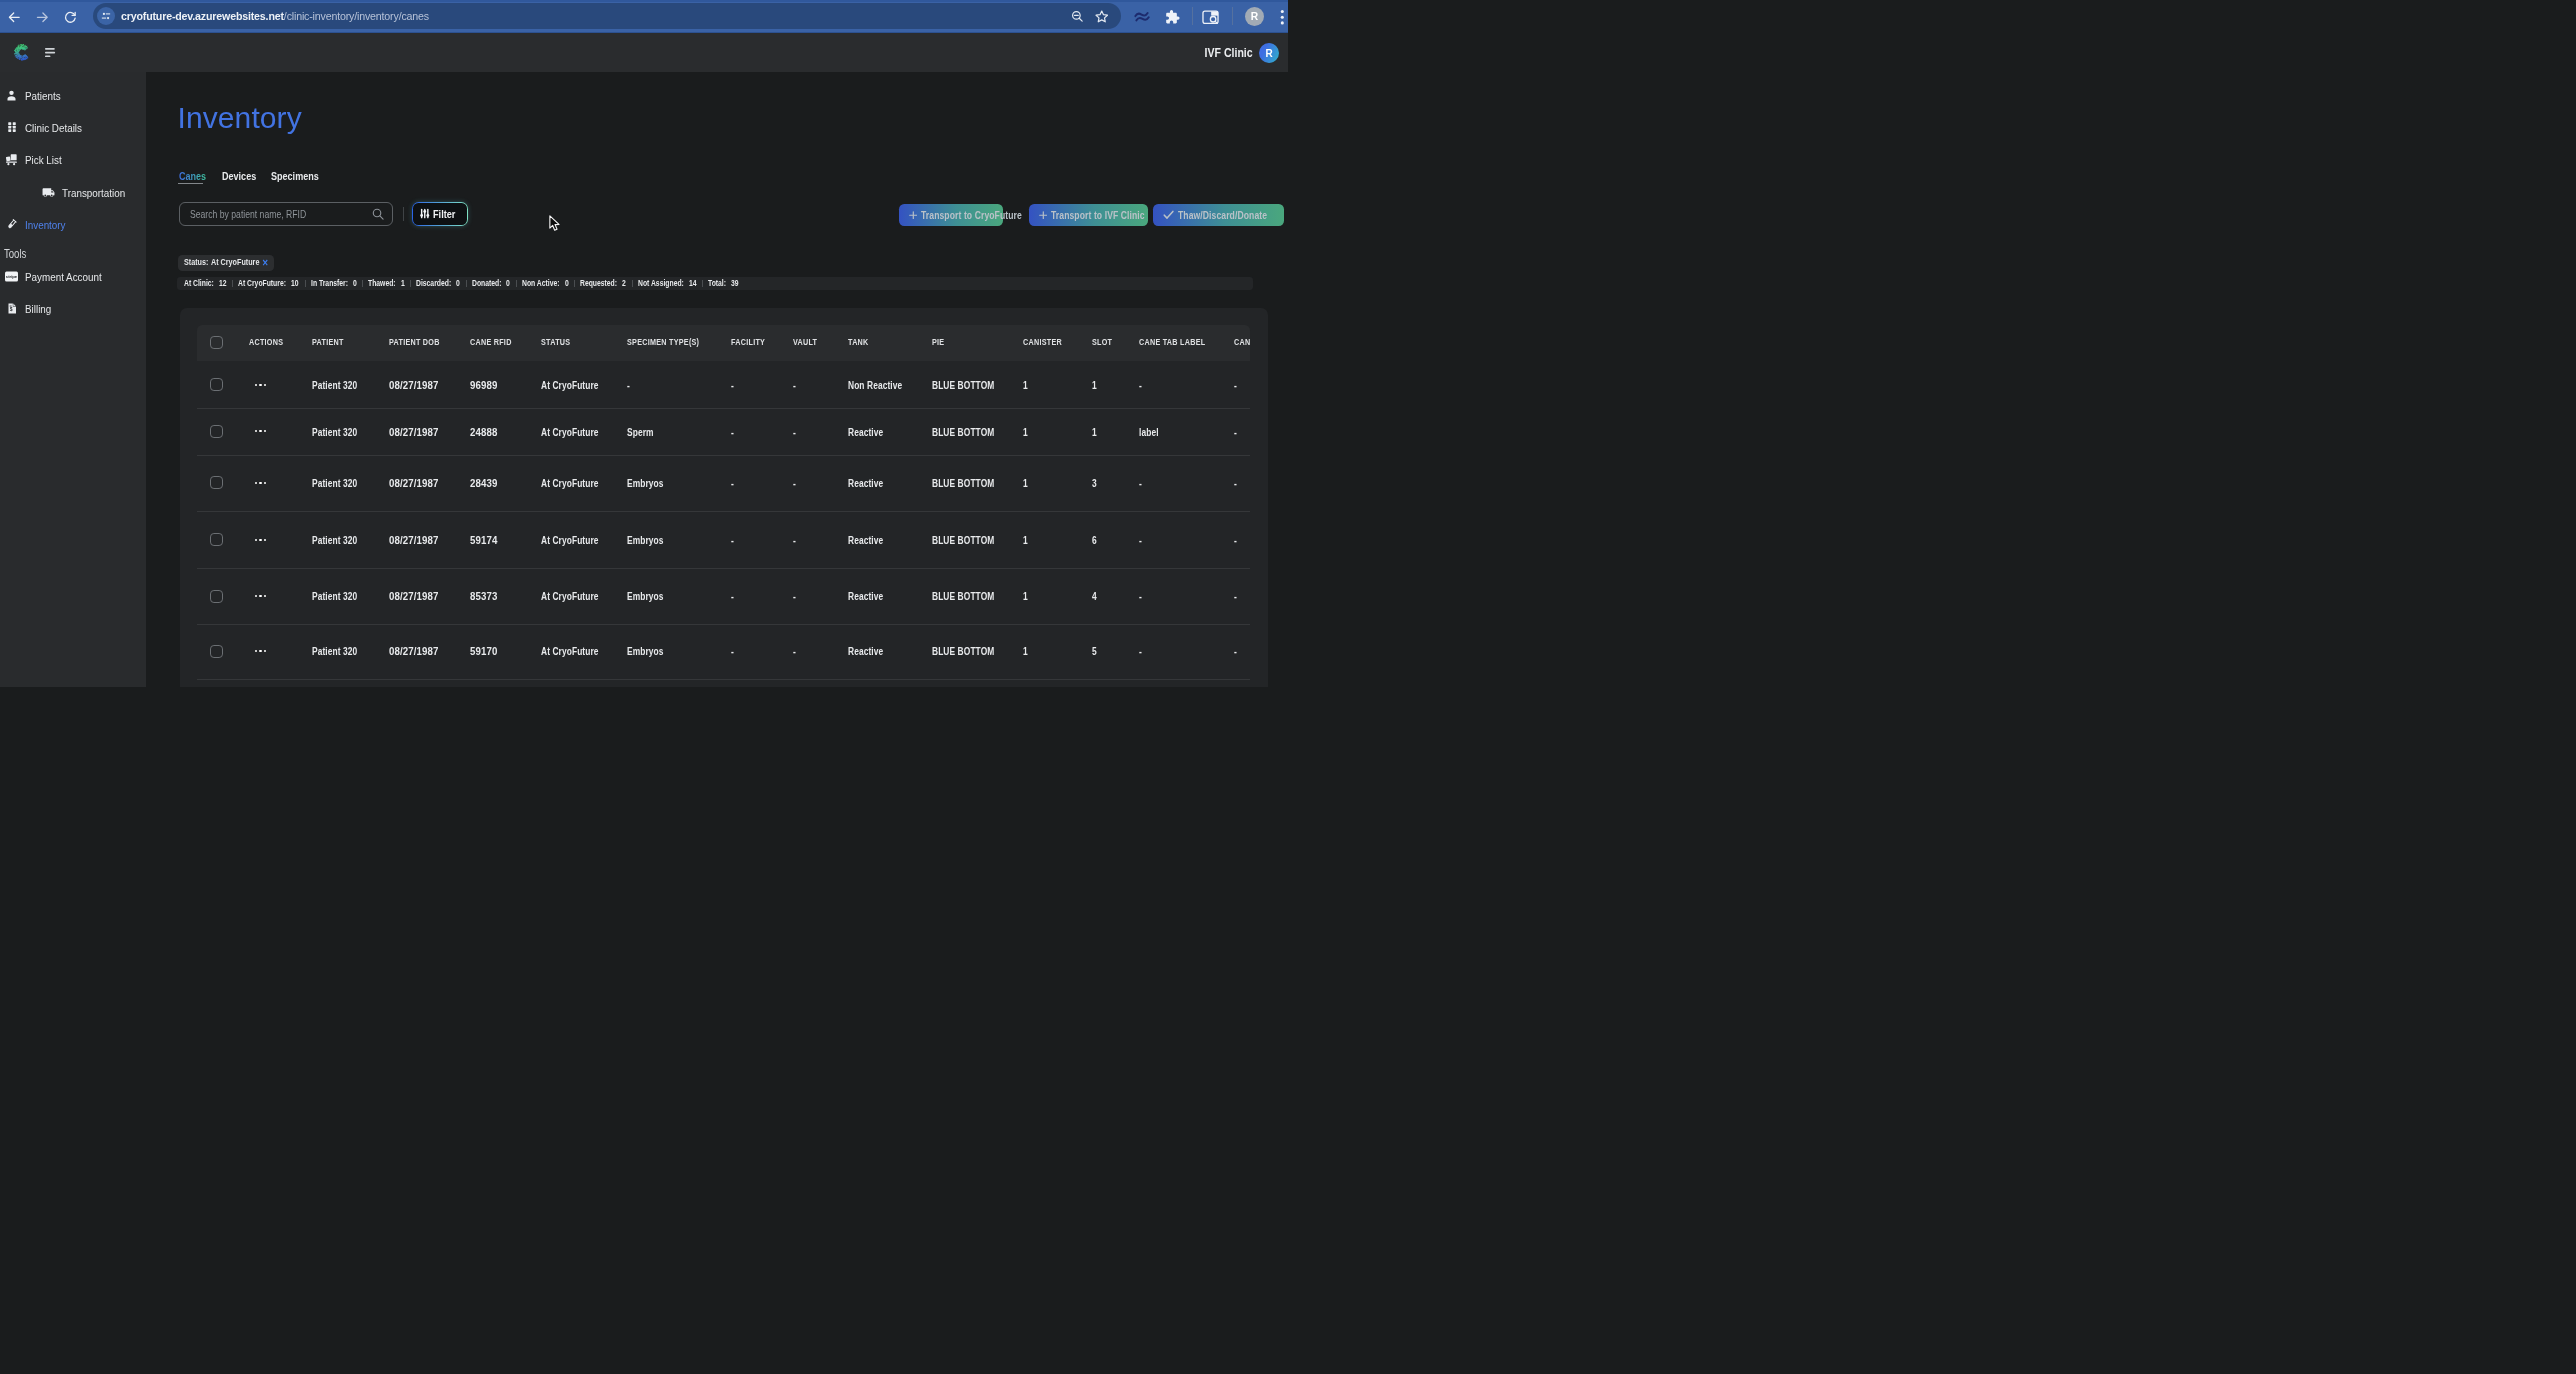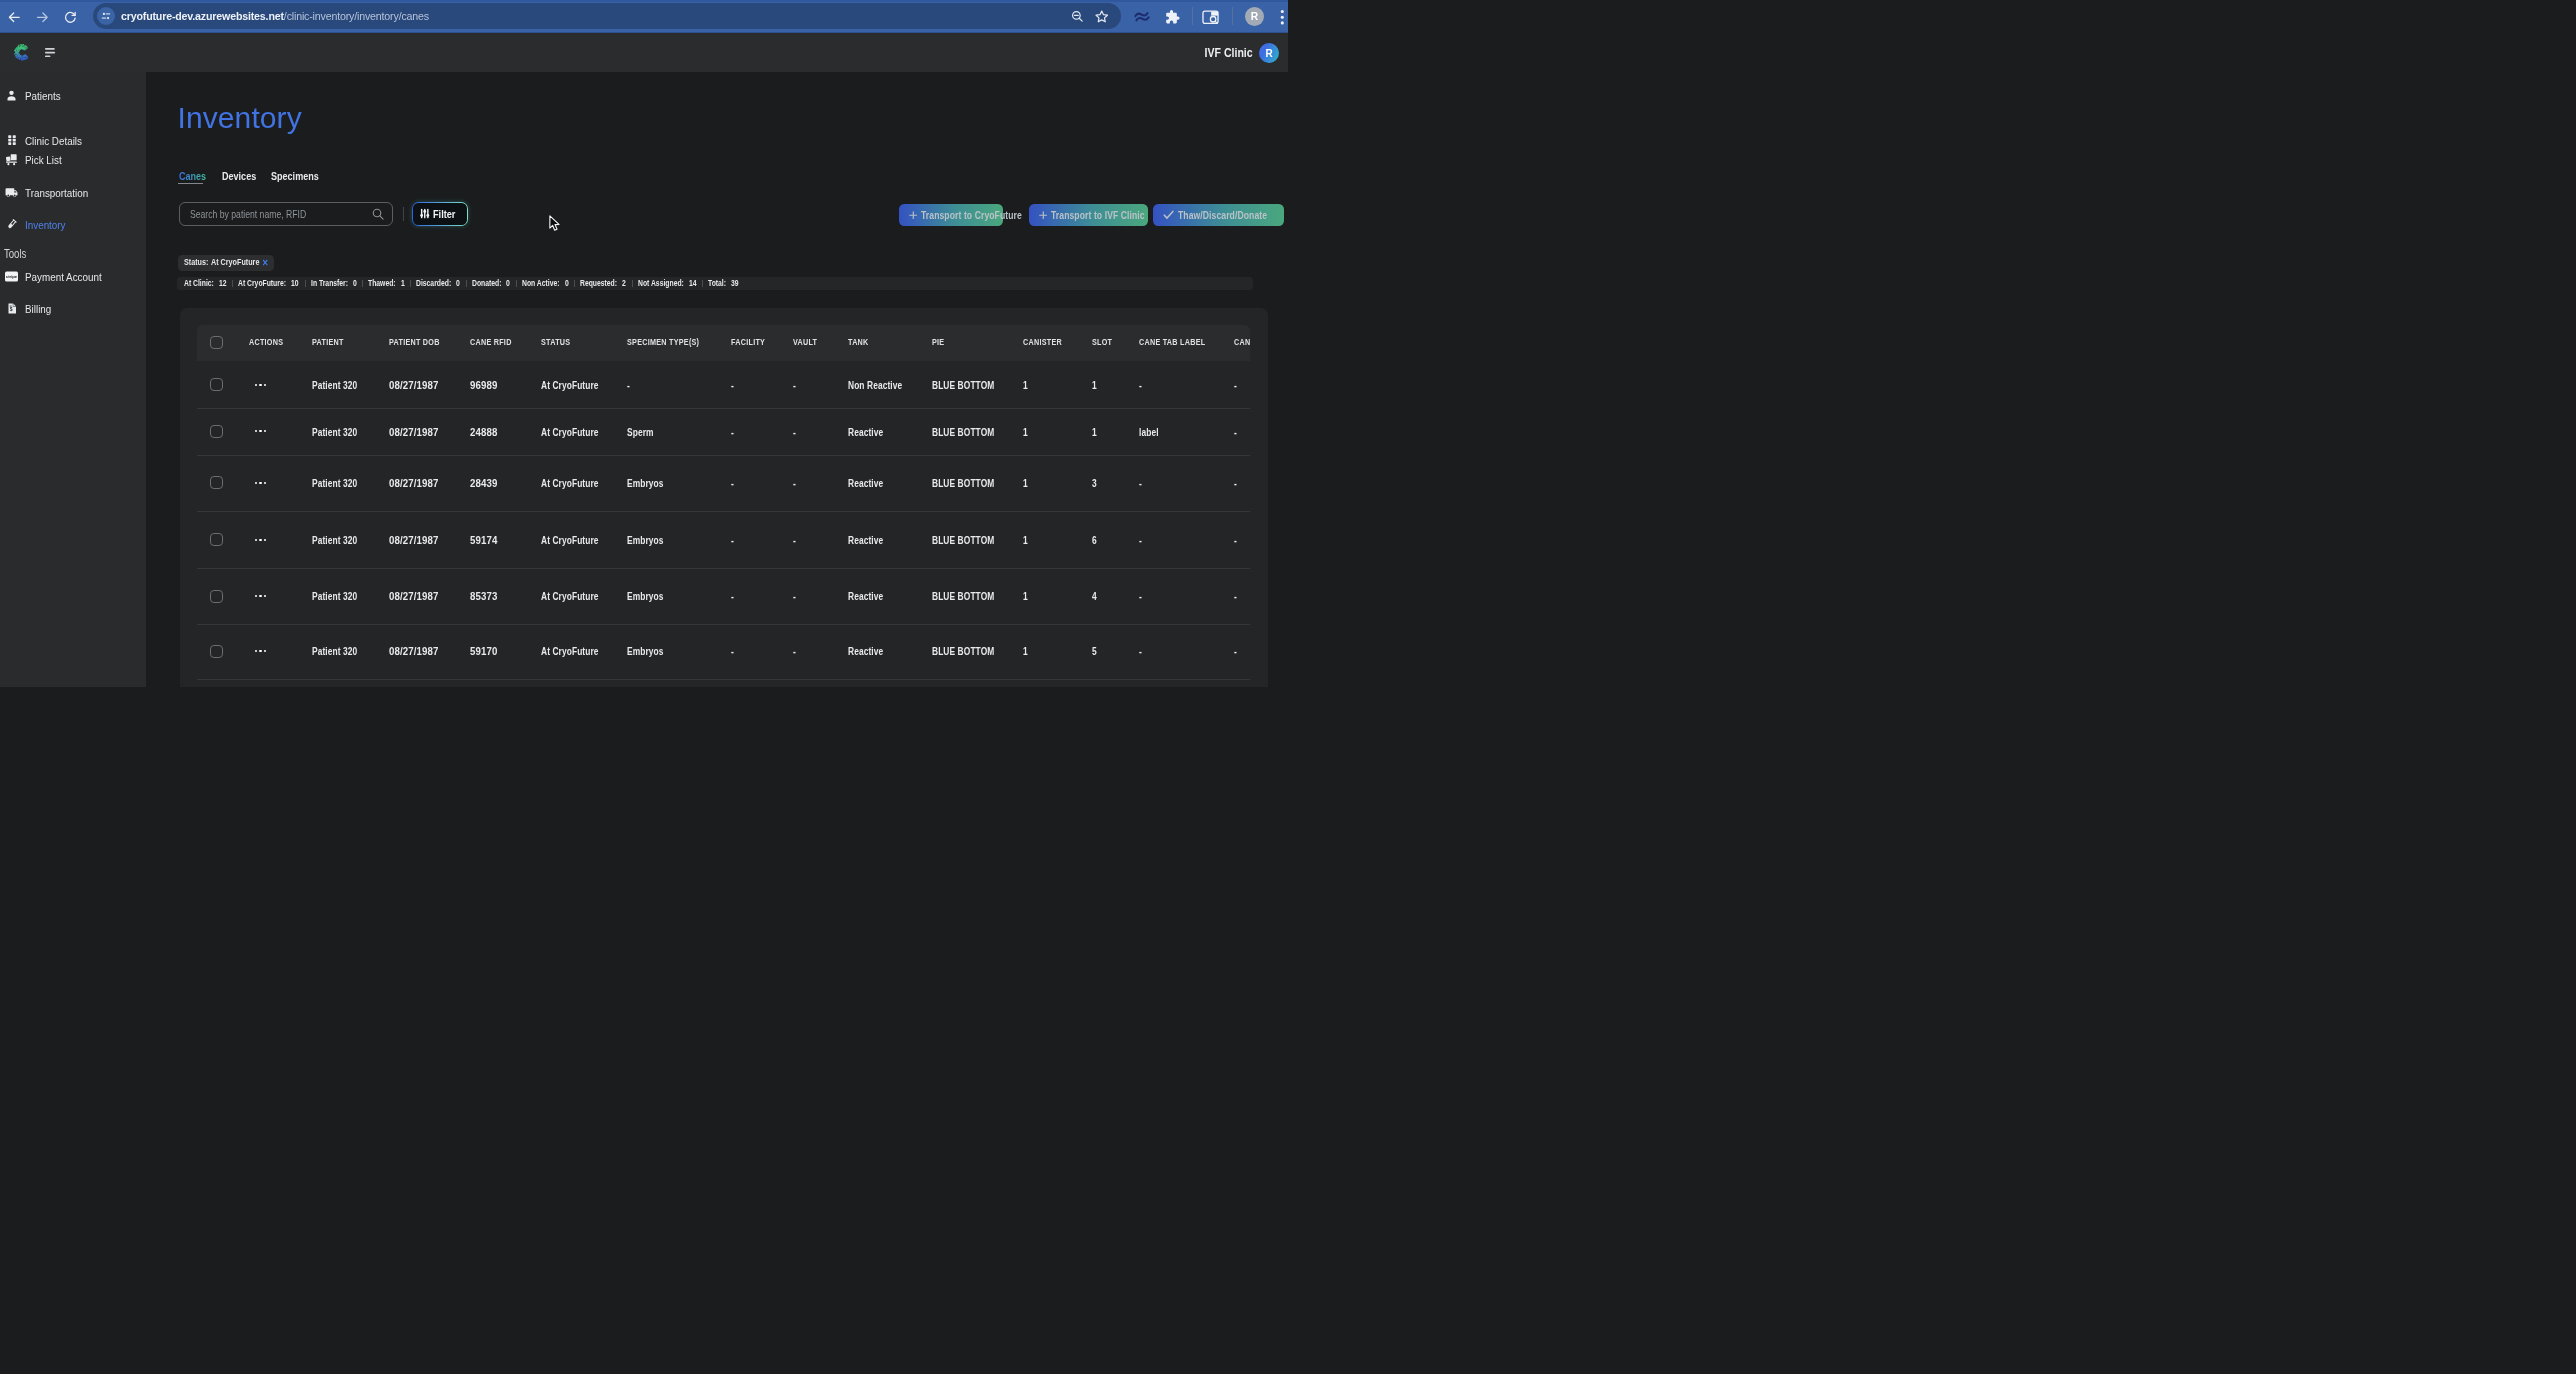--- a/index.html
+++ b/index.html
@@ -716,21 +716,21 @@
 
 <div id="sidebar">
   <div class="sideitem" style="top:13px;">
     <span class="ic">
         <svg width="13" height="13" viewBox="0 0 24 24" fill="#e9ecef">
           <path d="M12 11.2a4.1 4.1 0 1 0 0-8.2 4.1 4.1 0 0 0 0 8.2zm0 2.3c-4.1 0-7.4 2.1-7.4 4.7V21h14.8v-2.8c0-2.6-3.3-4.7-7.4-4.7z"></path>
         </svg>
       </span>
     <span class="lbl">Patients</span>
   </div>
-  <div class="sideitem" style="top:58px;">
+  <div class="sideitem" style="top:45px;">
     <span class="ic">
         <svg width="12" height="12" viewBox="0 0 24 24" fill="#e9ecef">
           <rect x="4.5" y="2.5" width="6" height="5.6" rx="1.2"></rect>
           <rect x="13.5" y="2.5" width="6" height="5.6" rx="1.2"></rect>
           <rect x="4.5" y="9.4" width="6" height="5.6" rx="1.2"></rect>
           <rect x="13.5" y="9.4" width="6" height="5.6" rx="1.2"></rect>
           <rect x="4.5" y="16.3" width="6" height="5.6" rx="1.2"></rect>
           <rect x="13.5" y="16.3" width="6" height="5.6" rx="1.2"></rect>
         </svg>
       </span>
@@ -741,21 +741,21 @@
         <svg width="13" height="13" viewBox="0 0 24 24" fill="#e9ecef">
           <rect x="10.5" y="2.5" width="11" height="11" rx="1.2"></rect>
           <rect x="2.2" y="7" width="7.6" height="8" rx="1.2" transform="rotate(-10 6 11)"></rect>
           <rect x="1.8" y="15.6" width="20.2" height="2.5" rx="1.2"></rect>
           <circle cx="6.3" cy="20.6" r="2"></circle>
           <circle cx="16.8" cy="20.6" r="2"></circle>
         </svg>
       </span>
     <span class="lbl">Pick List</span>
   </div>
-  <div class="sideitem" style="top:110px;">
+  <div class="sideitem" style="top:110px;margin-left:37px;">
     <span class="ic">
         <svg width="13" height="13" viewBox="0 0 24 24" fill="#e9ecef">
           <path d="M20 8h-3V4H3c-1.1 0-2 .9-2 2v11h2a3 3 0 0 0 6 0h6a3 3 0 0 0 6 0h2v-5l-3-4zM6 19a1.6 1.6 0 1 1 0-3.2A1.6 1.6 0 0 1 6 19zm13.5-9.5l1.96 2.5H17v-2.5h2.5zM18 19a1.6 1.6 0 1 1 0-3.2A1.6 1.6 0 0 1 18 19z"></path>
         </svg>
       </span>
     <span class="lbl">Transportation</span>
   </div>
   <div class="sideitem active" style="top:142px;">
     <span class="ic">
         <svg width="13" height="13" viewBox="0 0 24 24">

